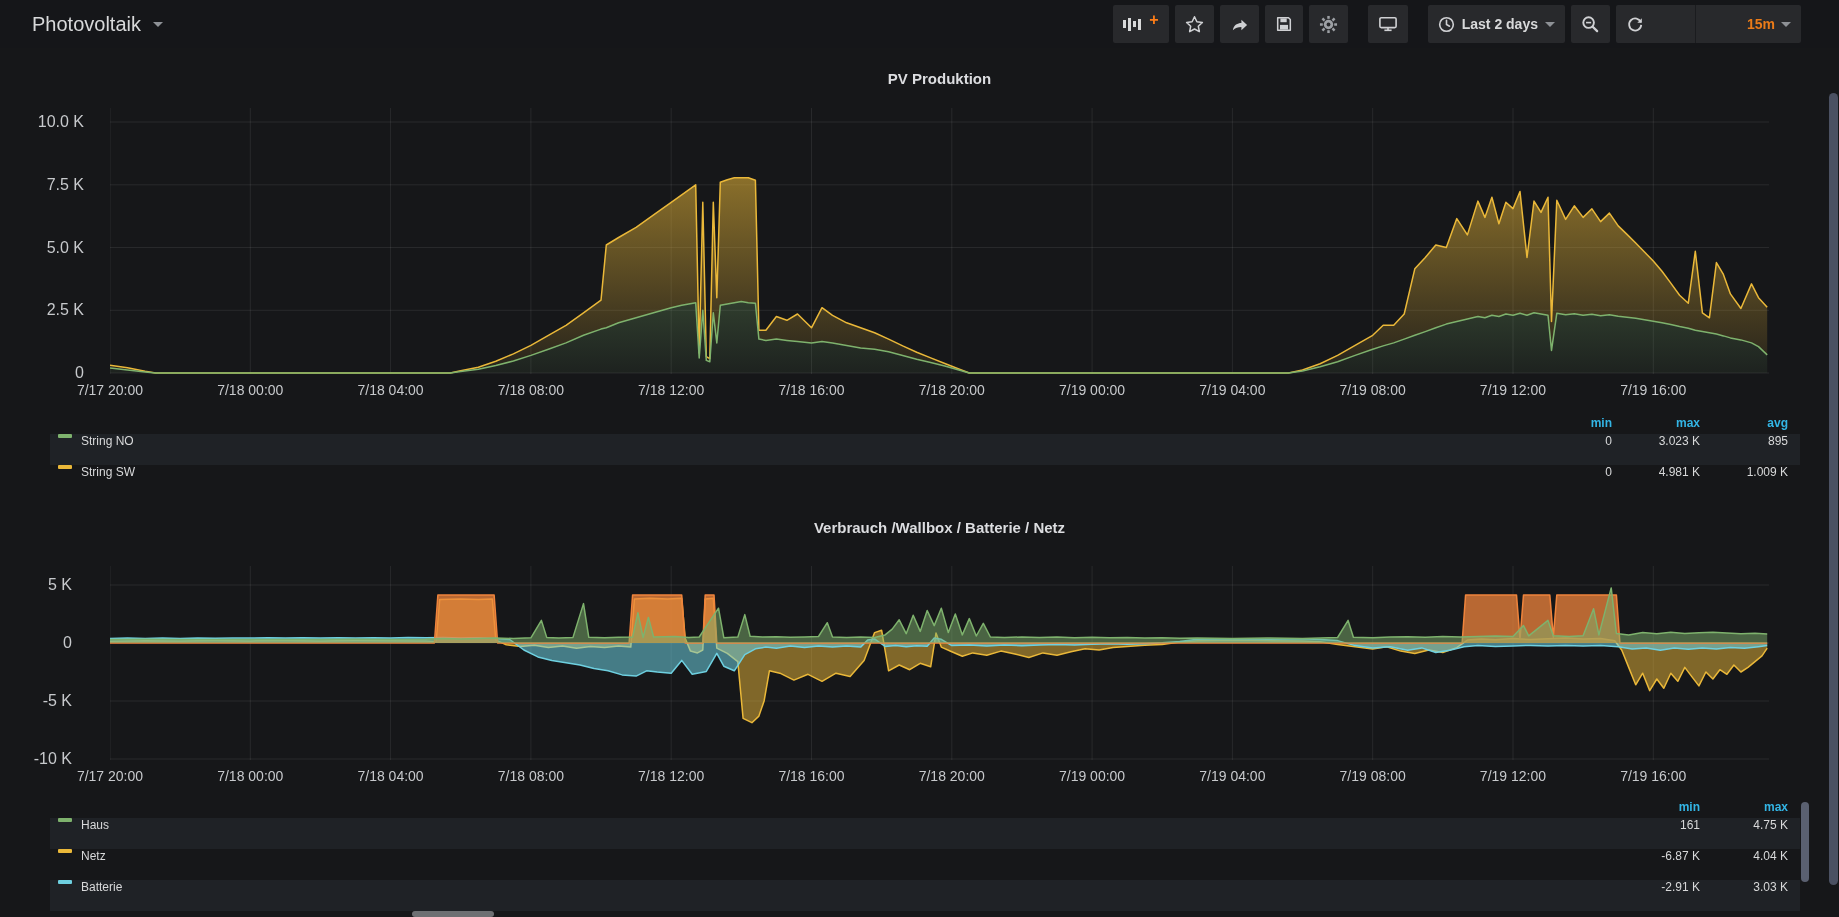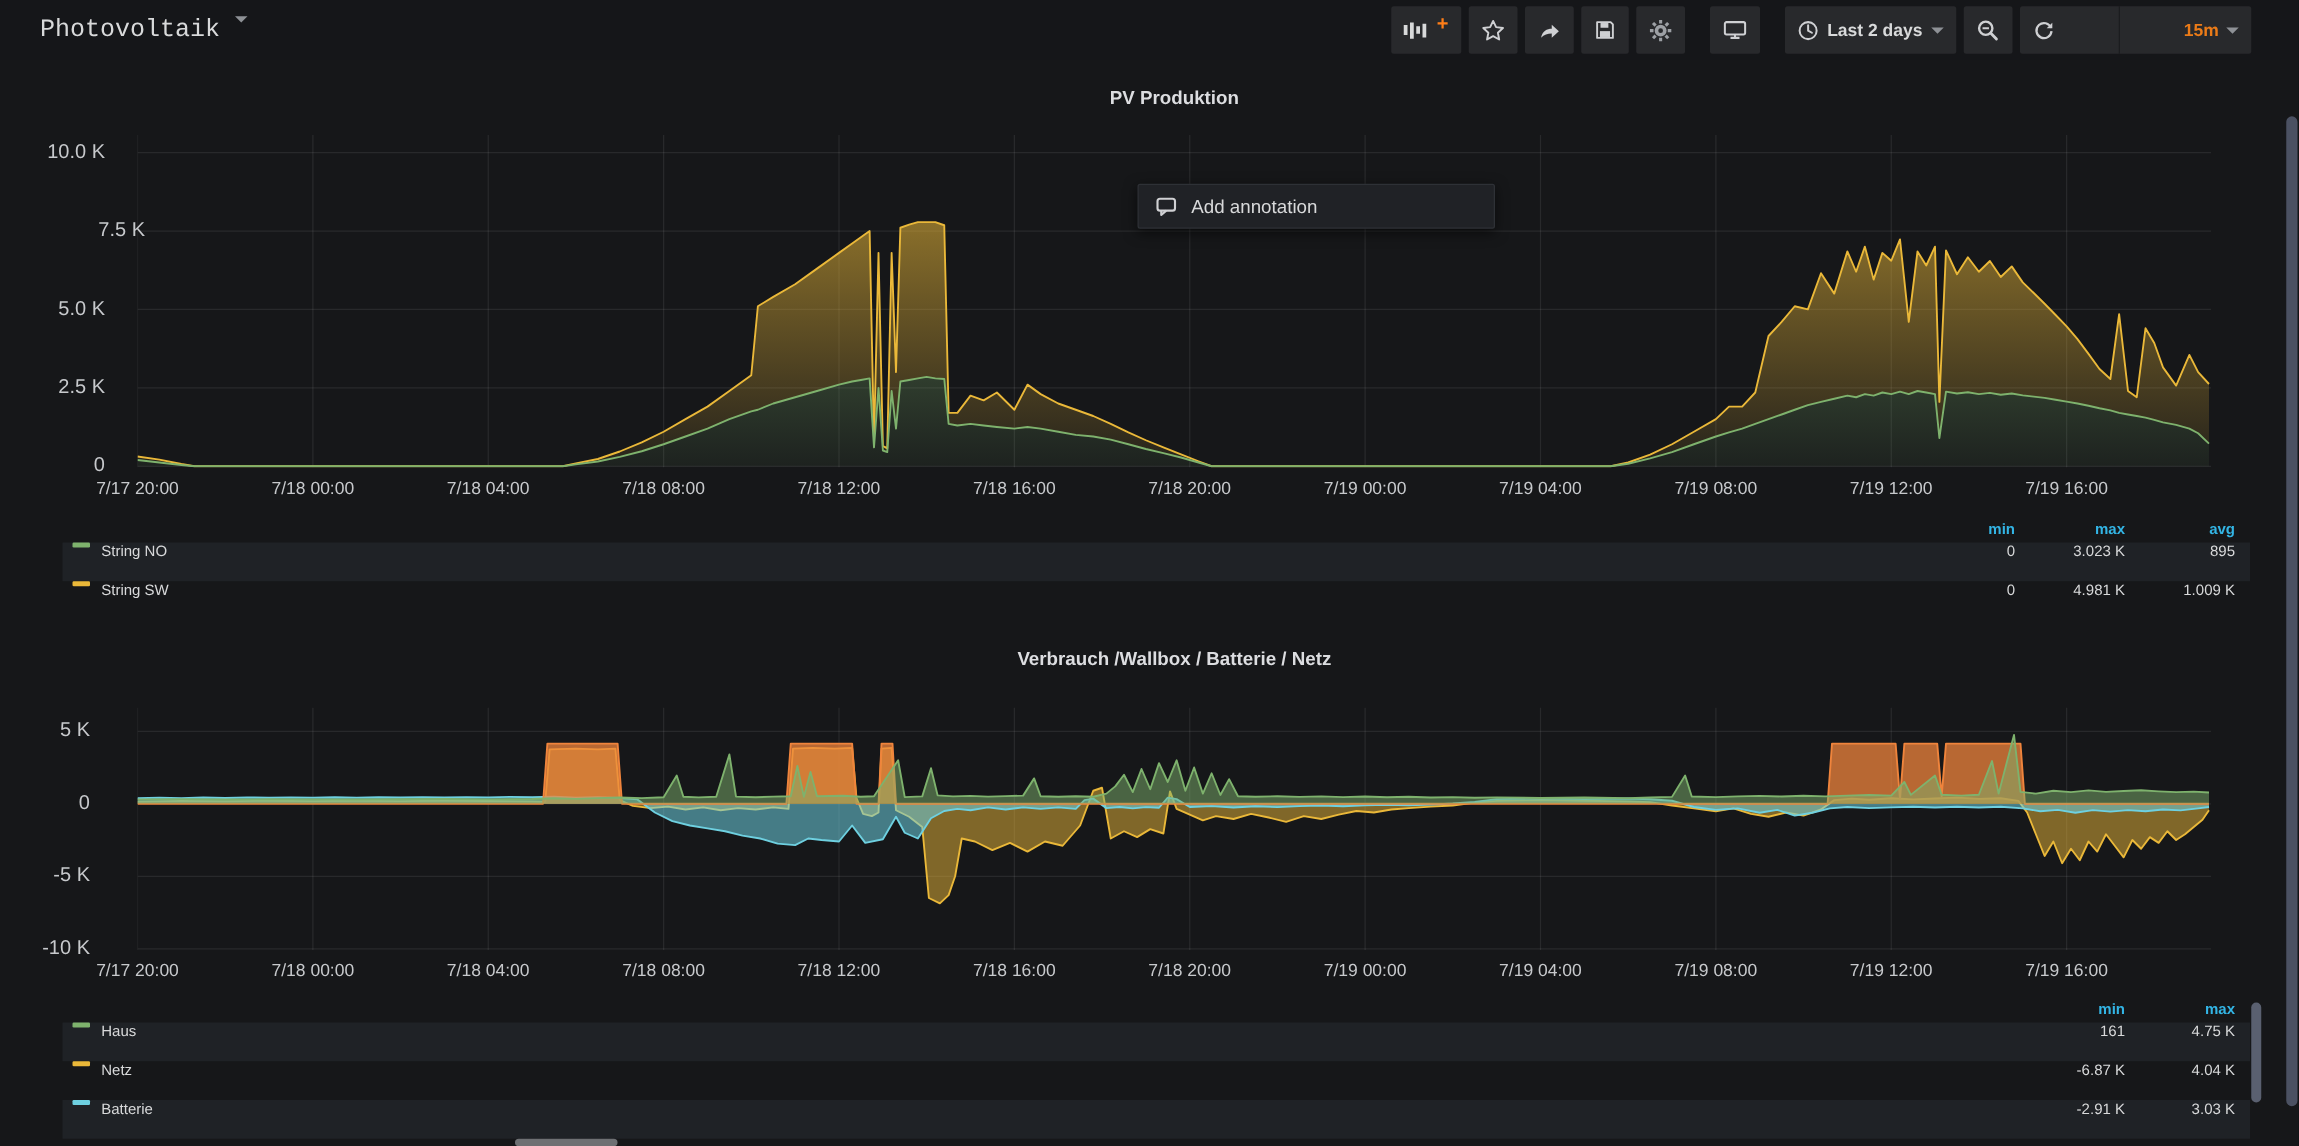--- a/index.html
+++ b/index.html
@@ -2,21 +2,21 @@
 <html><head>
 <meta charset="utf-8">
 <style>
   html,body{margin:0;padding:0;background:#101114;}
   #stage{position:relative;width:1839px;height:917px;background:#161719;overflow:hidden;
          font-family:"Liberation Sans",sans-serif;color:#d8d9da;}
   
   .hdr{position:absolute;top:0;left:0;width:1839px;height:48px;background:#151619;
        display:flex;align-items:center;justify-content:space-between;box-sizing:border-box;
        padding:0 38px 0 14px;}
-  .hleft{display:flex;align-items:flex-start;gap:12px;font-family:Liberation Mono, monospace;}
+  .hleft{display:flex;align-items:center;gap:12px;}
   .grid-ic{display:grid;grid-template-columns:10px 10px;grid-template-rows:10px 10px;gap:2px;}
   .grid-ic span{background:#c3c5c8;border-radius:1px;}
   .dtitle{font-size:20px;font-weight:500;color:#d8d9da;cursor:pointer;}
   .caret{width:0;height:0;border-left:5px solid transparent;border-right:5px solid transparent;
          border-top:5px solid #8e9196;display:inline-block;}
   .hright{display:flex;align-items:center;gap:6px;}
   .tbtn{height:38px;min-width:38px;background:#28292c;border-radius:2px;display:flex;
         align-items:center;justify-content:center;padding:0 10px;box-sizing:border-box;cursor:pointer;gap:7px;}
   .sep-l{margin-left:14px;}
   .bars{display:flex;align-items:flex-end;gap:2px;height:16px;}
@@ -283,37 +283,28 @@
     </div>
     <div class="lrow hl">
       <span class="swatch" style="background: rgb(110, 208, 224);"></span>
       <span class="lname">Batterie</span>
       <span class="lspacer"></span>
       <span class="lcell">-2.91 K</span>
       <span class="lcell">3.03 K</span>
     </div>
   </div>
 
-  <div class="popup">
-    <span class="icon">
-      <svg width="18" height="18" viewBox="0 0 18 18">
-          <rect x="2" y="3" width="14" height="9.5" rx="2" fill="none" stroke="#cfd0d3" stroke-width="1.7"></rect>
-          <path d="M5 12.5V16l4-3.5" fill="none" stroke="#cfd0d3" stroke-width="1.7" stroke-linejoin="round"></path>
-        </svg>
-    </span>
-    <span>Add annotation</span>
-  </div>
 
   <div class="vscroll"></div>
   <div class="legscroll"></div>
   <div class="hscroll"></div>
 <div class="ylab" style="left: 0px; width: 84px; top: 364px;">0</div>
     <div class="ylab" style="left: 0px; width: 84px; top: 301.25px;">2.5 K</div>
     <div class="ylab" style="left: 0px; width: 84px; top: 238.5px;">5.0 K</div>
-    <div class="ylab" style="left: 0px; width: 84px; top: 175.75px; margin-left: 32px;">7.5 K</div>
+    <div class="ylab" style="left: 0px; width: 84px; top: 175.75px;">7.5 K</div>
     <div class="ylab" style="left: 0px; width: 84px; top: 113px;">10.0 K</div>
     <div class="xlab" style="left: 50px; top: 382px;">7/17 20:00</div>
     <div class="xlab" style="left: 190.296px; top: 382px;">7/18 00:00</div>
     <div class="xlab" style="left: 330.592px; top: 382px;">7/18 04:00</div>
     <div class="xlab" style="left: 470.888px; top: 382px;">7/18 08:00</div>
     <div class="xlab" style="left: 611.184px; top: 382px;">7/18 12:00</div>
     <div class="xlab" style="left: 751.48px; top: 382px;">7/18 16:00</div>
     <div class="xlab" style="left: 891.776px; top: 382px;">7/18 20:00</div>
     <div class="xlab" style="left: 1032.07px; top: 382px;">7/19 00:00</div>
     <div class="xlab" style="left: 1172.37px; top: 382px;">7/19 04:00</div>

